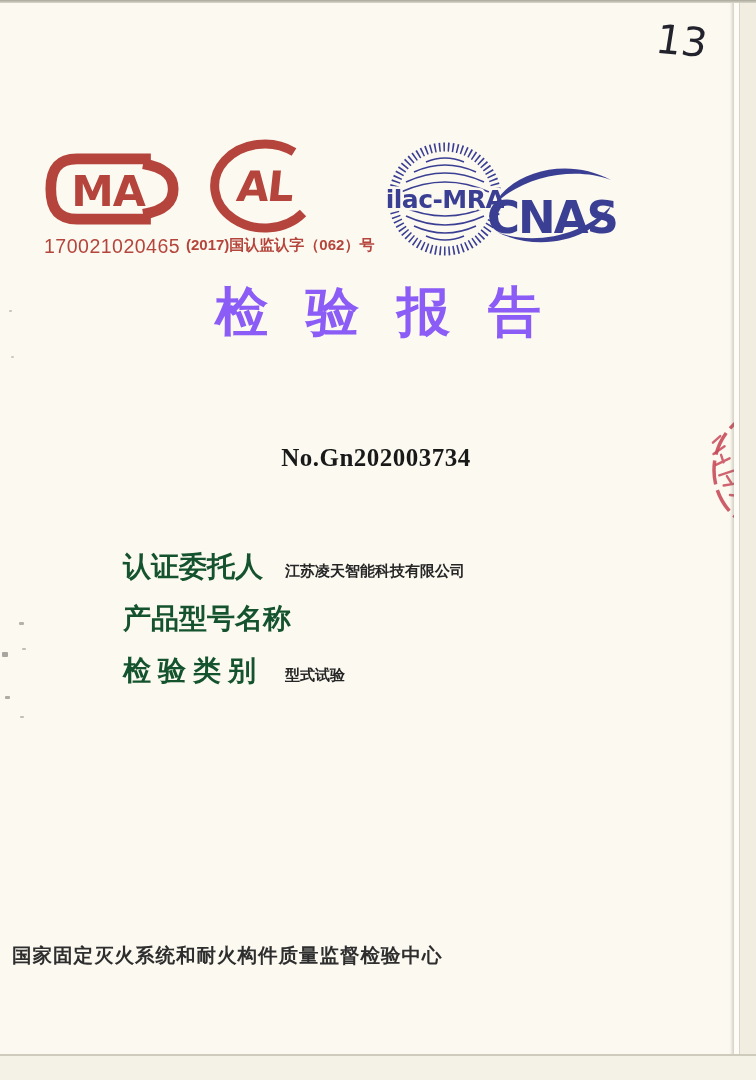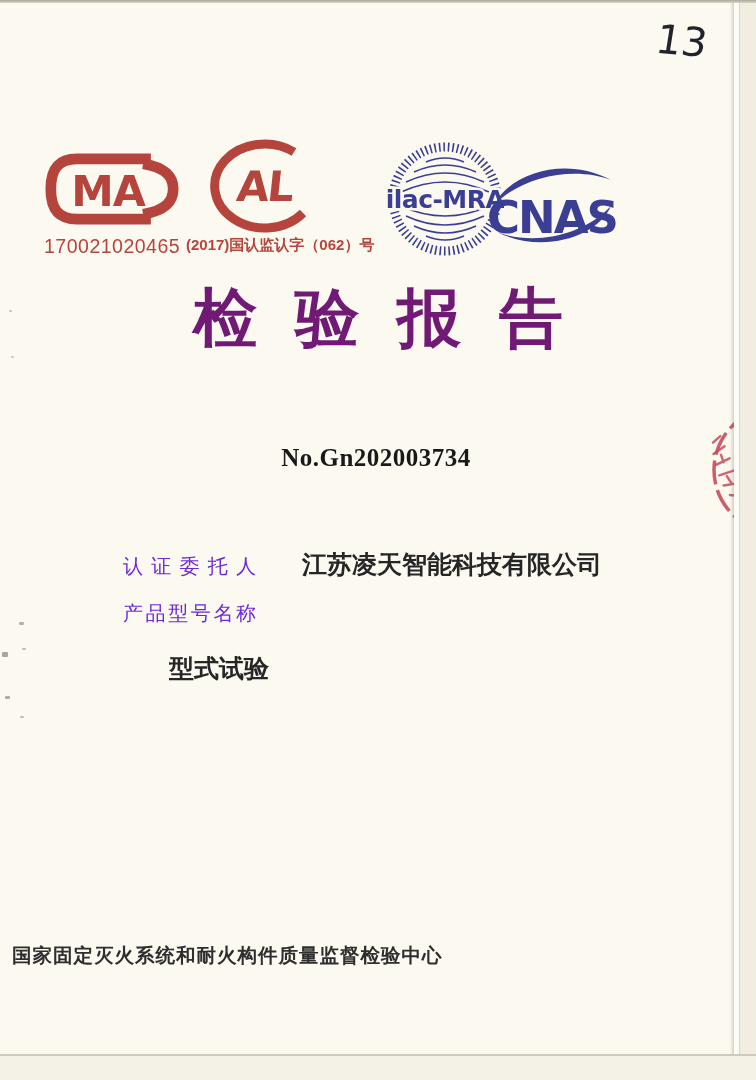--- a/index.html
+++ b/index.html
@@ -32,32 +32,32 @@
   .cal-caption{margin-left:-22px;margin-top:-2px;width:170px;text-align:center;
     font-size:15px;font-weight:bold;color:#b5453c;white-space:nowrap;}
   .ilac-svg{position:absolute;left:386px;top:140px;z-index:2;}
   .cnas-svg{position:absolute;left:489px;top:162px;z-index:2;}
   .cnas-text{position:absolute;left:616px;top:145px;z-index:2;color:#3b3f93;
     font-weight:bold;font-size:16.5px;line-height:20.5px;white-space:nowrap;}
   .cnas-text .en{font-size:15.5px;letter-spacing:.2px;}
 
   
   .report-title{position:absolute;left:0;top:280px;width:756px;text-align:center;z-index:2;}
-  .report-title span{font-size:64px;font-weight:bold;color:#701a75;
+  .report-title span{font-size:53px;font-weight:bold;color:#8b5cf6;
     letter-spacing:38px;margin-right:-38px;line-height:1.2;text-align:right;}
   
   .report-no{position:absolute;left:0;top:444px;width:740px;text-align:center;z-index:2;
     font-family:"Liberation Serif","DejaVu Serif",serif;font-weight:bold;
     font-size:25px;color:#191919;letter-spacing:.5px;padding-left:12px;}
 
   
   .field-row{position:absolute;left:123px;display:flex;align-items:baseline;z-index:2;white-space:nowrap;}
-  .field-row .lbl{display:inline-block;width:133px;font-size:20px;font-weight:400;color:#6d28d9;
+  .field-row .lbl{display:inline-block;width:133px;font-size:28px;font-weight:700;color:#14532d;
     text-align:justify;text-align-last:justify;}
-  .field-row .val{margin-left:46px;font-size:25px;font-weight:600;color:#262626;}
+  .field-row .val{margin-left:29px;font-size:15px;font-weight:600;color:#262626;}
   .row-0{top:548px;} .row-1{top:600px;} .row-2{top:652px;}
 
   
   .footer-line{position:absolute;left:12px;top:942px;width:740px;text-align:left;z-index:2;
     font-size:19.5px;font-weight:700;color:#2e2e2e;letter-spacing:1px;white-space:nowrap;}
 
   
   .stamp{position:absolute;left:700px;top:398px;width:37px;height:158px;overflow:hidden;z-index:3;}
 </style>
 </head>
@@ -126,20 +126,21 @@
   <div class="report-no">No.Gn202003734</div>
 
   <div class="field-row row-0">
     <span class="lbl">认证委托人</span>
     <span class="val">江苏凌天智能科技有限公司</span>
   </div>
   <div class="field-row row-1">
     <span class="lbl">产品型号名称</span>
   </div>
   <div class="field-row row-2">
+    <span class="lbl">检验类别</span>
     <span class="val">型式试验</span>
   </div>
 
   <div class="footer-line">国家固定灭火系统和耐火构件质量监督检验中心</div>
 
   <div class="stamp">
     <svg width="140" height="158" viewBox="0 0 140 158">
       <circle cx="76" cy="72" r="62" fill="none" stroke="#c84b5a" stroke-width="3.5" stroke-dasharray="24 6" opacity=".9"></circle>
       <g stroke="#c84b5a" stroke-width="2.4" stroke-linecap="round" opacity=".85" transform="rotate(-18 26 72)">
         <path d="M 22 42 L 31 38"></path>

